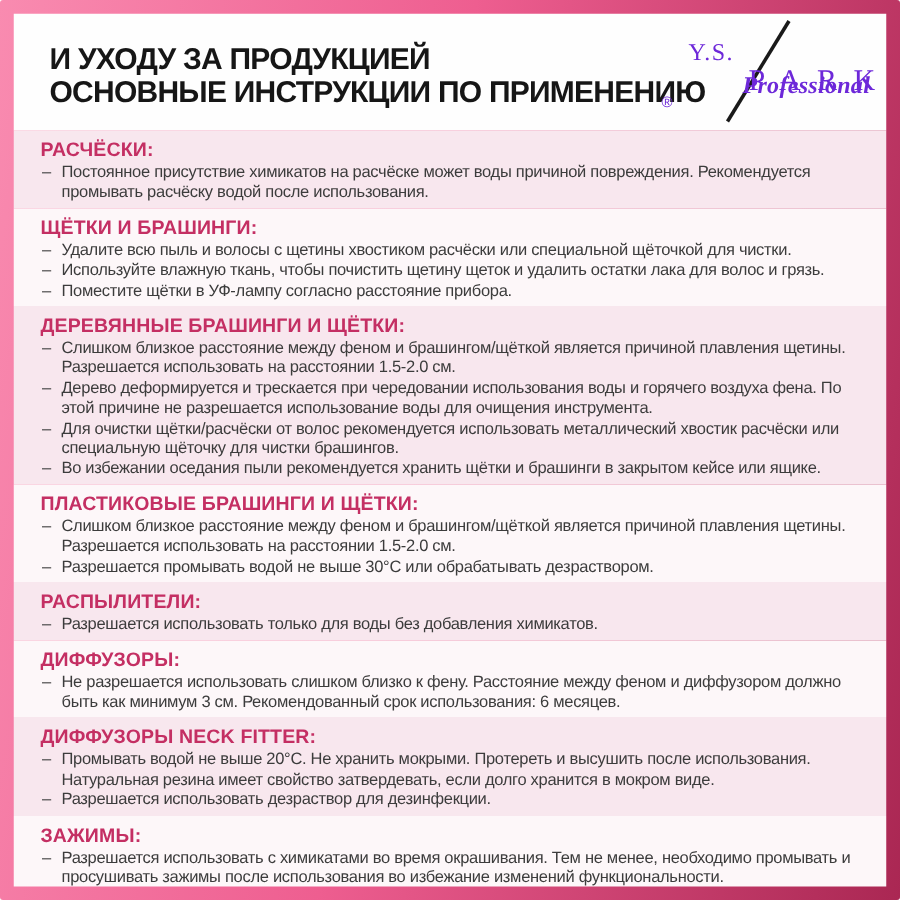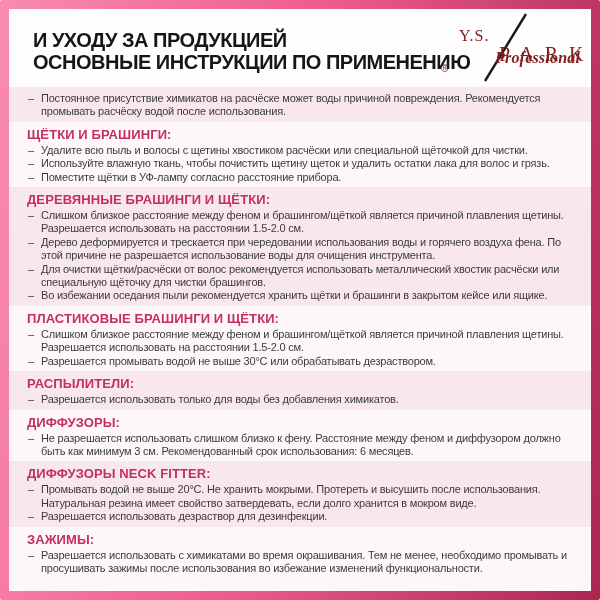--- a/index.html
+++ b/index.html
@@ -28,21 +28,21 @@
   header{
     position:relative;flex:0 0 78px;background:var(--header-bg);
   }
   .title{
     position:absolute;left:24px;top:20px;
     font-size:20px;font-weight:bold;line-height:22px;
     letter-spacing:-0.5px;color:var(--title-text);
   }
   .logo{
     position:absolute;right:16px;top:4px;width:140px;height:72px;
-    font-family:"Liberation Serif",serif;color:#7f1d1d;margin-left:24px;
+    font-family:"Liberation Serif",serif;color:#6d28d9;margin-left:24px;
   }
   .logo svg{position:absolute;left:0;top:0;}
   .logo .ys{
     position:absolute;left:24px;top:14px;
     font-size:16px;letter-spacing:1px;
   }
   .logo .park{
     position:absolute;left:64px;top:30px;
     font-size:20px;letter-spacing:11px;
   }
@@ -87,20 +87,21 @@
         </svg>
         <span class="ys">Y.S.</span>
         <span class="park">PARK</span>
         <span class="prof">Professional</span>
         <span class="reg">®</span>
       </div>
     </header>
 
     <main>
   <section class="section pink">
+    <h2 class="section-title">РАСЧЁСКИ:</h2>
     <div class="bullets">
             <div class="bullet">
               <span class="dash">–</span>
               <span class="btext">Постоянное присутствие химикатов на расчёске может воды причиной повреждения. Рекомендуется промывать расчёску водой после использования.</span>
             </div>
           </div>
   </section>
 
   <section class="section white">
     <h2 class="section-title">ЩЁТКИ И БРАШИНГИ:</h2>

